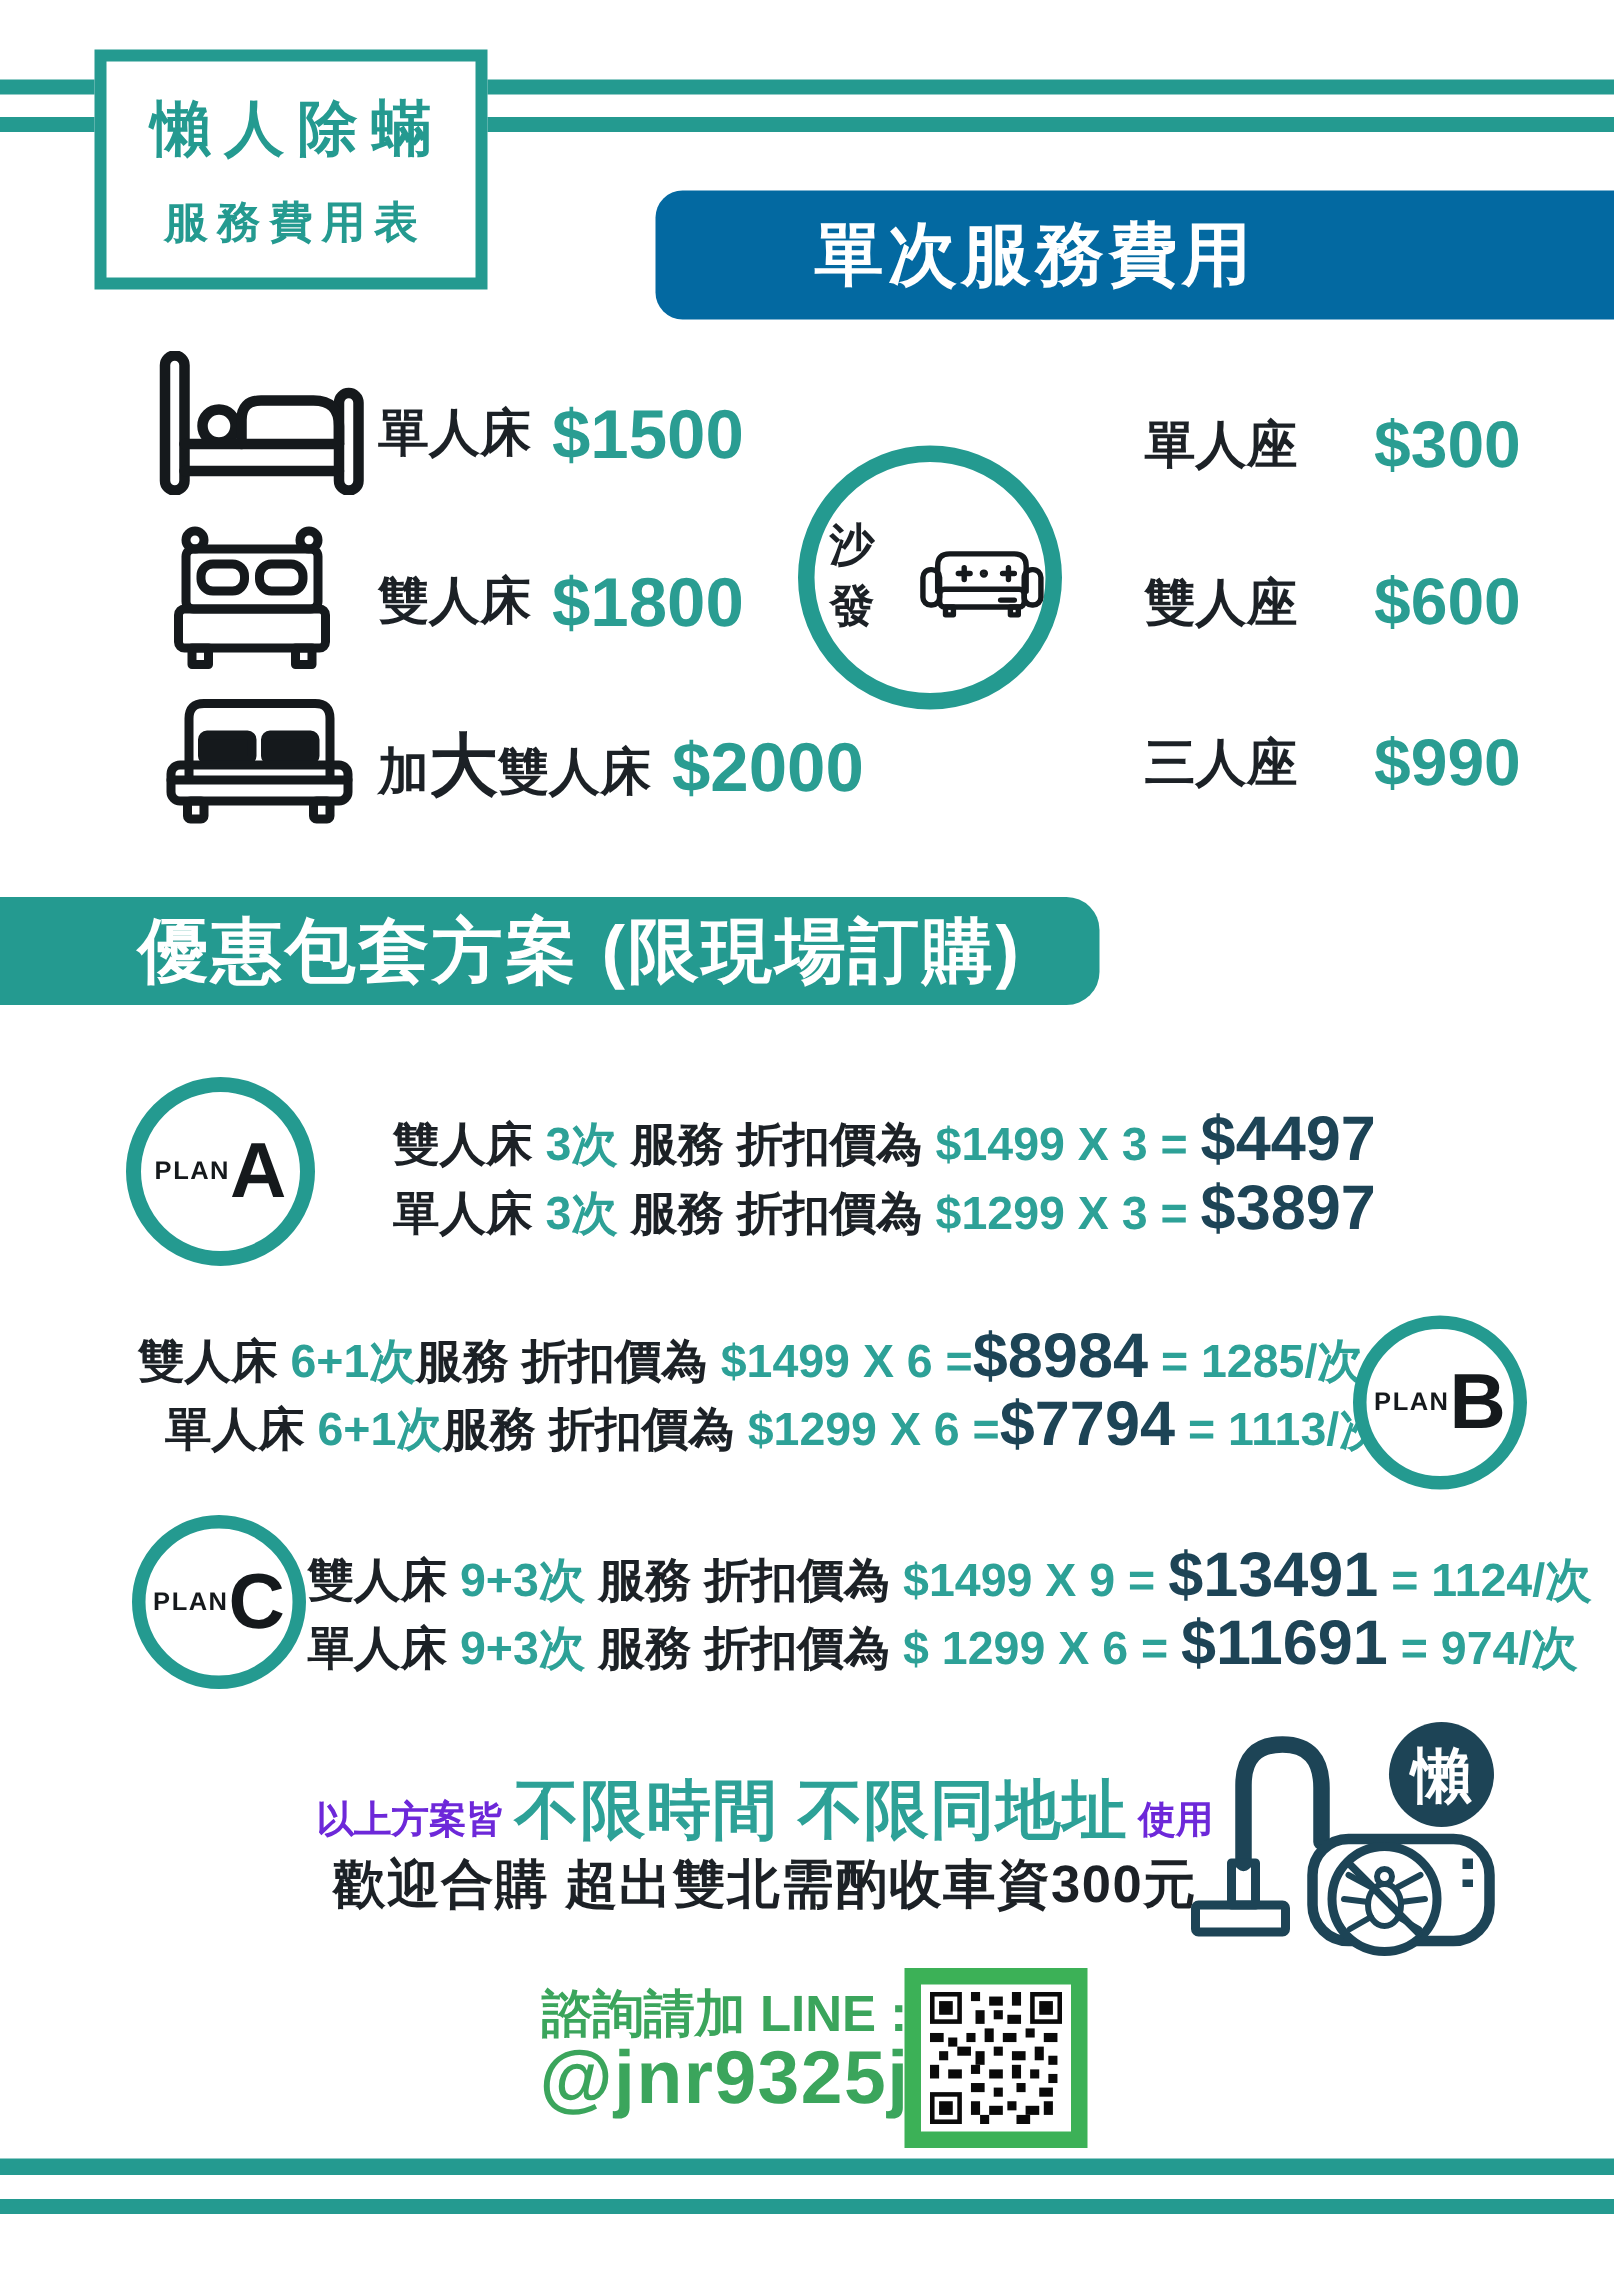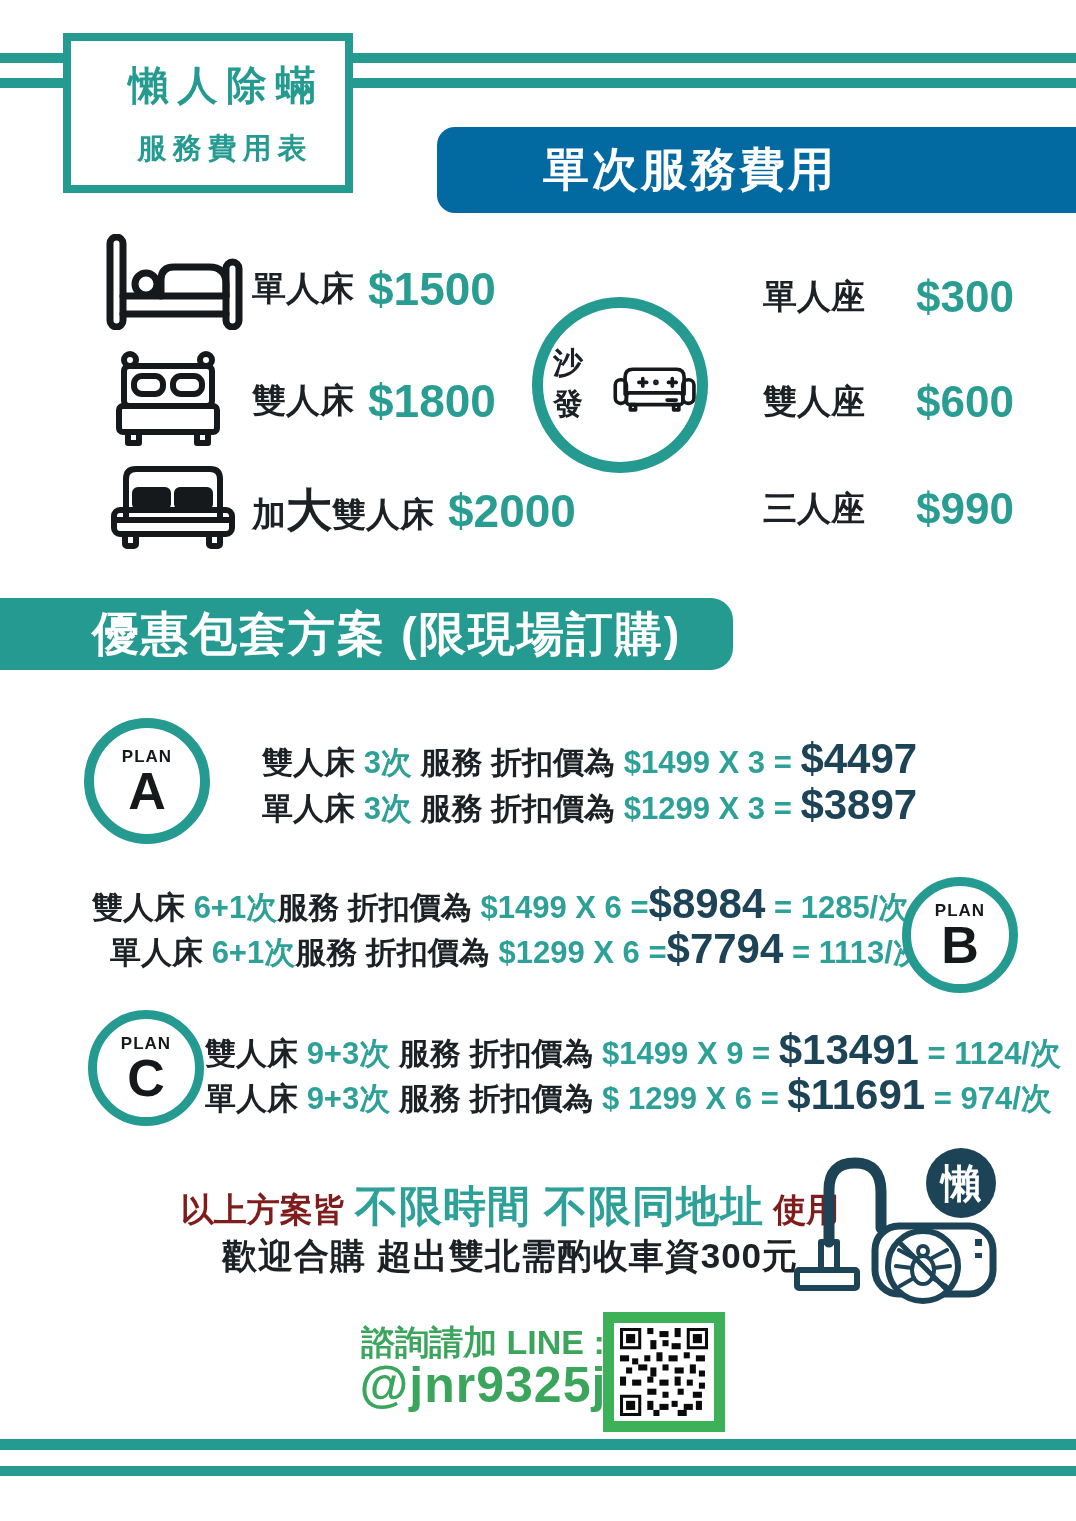--- a/index.html
+++ b/index.html
@@ -11,21 +11,21 @@
   .stripe{position:absolute;left:0;width:1076px;background:#249a90;}
   .stripe.s1{top:53px;height:10px;}
   .stripe.s2{top:78px;height:10px;}
   .stripe.s3{top:1439px;height:11px;}
   .stripe.s4{top:1466px;height:10px;}
 
   
   .logo-box{
     position:absolute;left:63px;top:33px;width:246px;height:144px;
     background:#fff;border:8px solid #249a90;display:flex;flex-direction:column;
-    justify-content:center;align-items:center;z-index:2;padding-left:28px;
+    justify-content:center;align-items:center;z-index:2;
   }
   .logo-line1{color:#249a90;font-size:40px;font-weight:bold;letter-spacing:9px;margin-left:9px;}
   .logo-line2{color:#249a90;font-size:29px;font-weight:bold;letter-spacing:6px;margin-top:16px;margin-left:6px;}
 
   
   .banner1{
     position:absolute;left:437px;top:127px;width:639px;height:86px;background:#0369a1;
     border-radius:18px 0 0 18px;display:flex;align-items:center;z-index:2;padding-left:44px;
   }
   .banner1 span{color:#fff;font-size:46px;font-weight:bold;margin-left:62px;letter-spacing:3px;}
@@ -48,38 +48,38 @@
   
   .sofa-circle{
     position:absolute;left:532px;top:297px;width:154px;height:154px;background:#fff;
     border:11px solid #249a90;border-radius:50%;display:flex;
     align-items:center;justify-content:center;
   }
   .sofa-word{font-size:30px;font-weight:bold;color:#1c2126;letter-spacing:10px;margin-left:10px;margin-bottom:2px;}
 
   
   .plan-circle{
-    position:absolute;background:#fff;border-radius:50%;display:flex;flex-direction:column;
+    position:absolute;background:#fff;border-radius:50%;display:flex;flex-direction:row;
     align-items:center;justify-content:center;color:#15191c;
   }
   .plan-circle.a{left:84px;top:718px;width:106px;height:106px;border:10px solid #249a90;}
   .plan-circle.b{left:902px;top:877px;width:98px;height:98px;border:9px solid #249a90;}
   .plan-circle.c{left:88px;top:1010px;width:98px;height:98px;border:9px solid #249a90;}
   .plan-word{font-size:17px;font-weight:bold;letter-spacing:1px;}
   .plan-letter{font-size:52px;font-weight:bold;line-height:48px;}
 
   
   .plan-row{position:absolute;white-space:nowrap;font-size:31px;font-weight:bold;text-align:center;}
   .t-dark{color:#1c2126;}
   .t-teal{color:#2da197;}
   .t-total{color:#1d4456;font-size:42px;font-weight:bold;}
 
   
   .note1{position:absolute;left:60px;top:1178px;width:900px;text-align:center;white-space:nowrap;}
-  .note1 .n-dark{font-size:33px;font-weight:bold;color:#7f1d1d;}
+  .note1 .n-dark{font-size:25px;font-weight:bold;color:#6d28d9;}
   .note1 .n-hl{font-size:43px;font-weight:bold;color:#2da197;letter-spacing:1px;}
   .note2{position:absolute;left:60px;top:1233px;width:900px;text-align:center;
          font-size:35px;font-weight:bold;color:#1c2126;letter-spacing:1px;white-space:nowrap;}
 
   
   .line-label{position:absolute;left:333px;top:1320px;width:300px;text-align:center;
               font-size:34px;font-weight:bold;color:#3ba55c;}
   .line-id{position:absolute;left:323px;top:1356px;width:320px;text-align:center;
            font-size:50px;font-weight:600;color:#3ba55c;letter-spacing:1px;}
   .qr-box{

